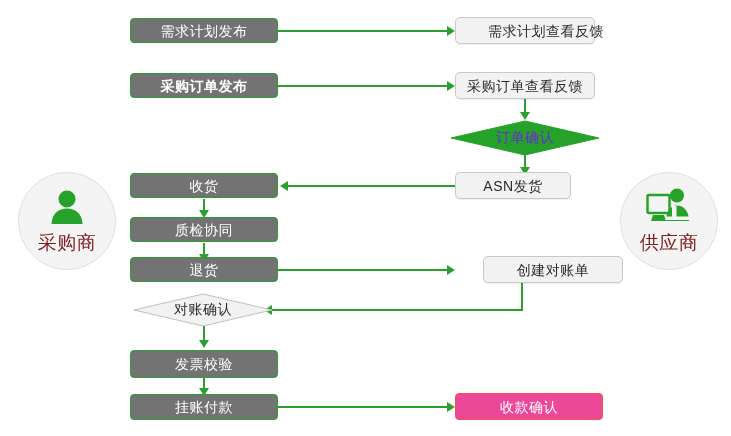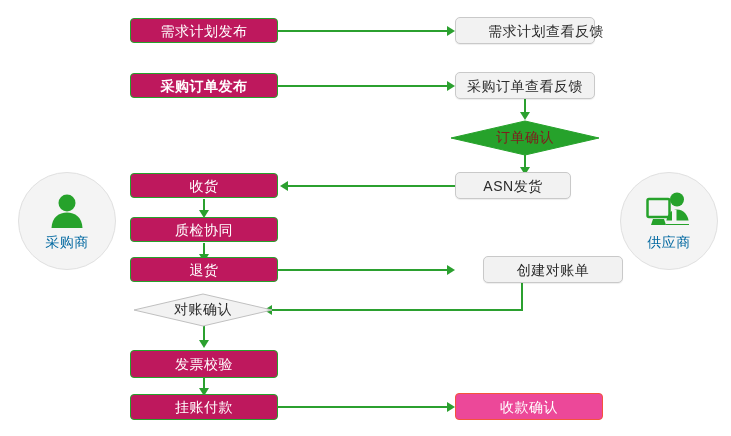--- a/index.html
+++ b/index.html
@@ -26,21 +26,21 @@
     display: flex;
     align-items: center;
     justify-content: center;
     font-size: 14px;
     line-height: 1;
     letter-spacing: 0.5px;
     white-space: nowrap;
     z-index: 3;
   }
   .node.green {
-    background: #be185d;
+    background: #737373;
     color: #ffffff;
     border-radius: 4px;
     border: 1px solid #26a22b;
   }
   .node.gray {
     background: #f2f2f2;
     color: #2b2b2b;
     border: 1px solid #c9c9c9;
     border-radius: 5px;
     box-shadow: 0 1px 1px rgba(0,0,0,0.07);
@@ -67,21 +67,21 @@
     width: 100%;
     height: 100%;
     display: flex;
     align-items: center;
     justify-content: center;
     font-size: 14px;
     letter-spacing: 0.5px;
     white-space: nowrap;
     pointer-events: none;
   }
-  .diamond.green-d .dlabel { color: #7f1d1d; }
+  .diamond.green-d .dlabel { color: #6d28d9; }
   .diamond.gray-d  .dlabel { color: #2b2b2b; }
 
   
   .conn {
     position: absolute;
     background: #2ba02f;
     z-index: 1;
   }
   .conn.h { height: 2px; }
   .conn.v { width: 2px; }
@@ -124,22 +124,22 @@
   }
   .role .glyph {
     width: 48px;
     height: 42px;
     display: flex;
     align-items: center;
     justify-content: center;
     margin-bottom: 2px;
   }
   .role .rlabel {
-    font-size: 14px;
-    color: #0369a1;
+    font-size: 19px;
+    color: #7f1d1d;
     letter-spacing: 0.5px;
   }
 </style>
 </head>
 <body>
 
 <div id="canvas">
 
   <div class="conn h" style="left:278px; top:30px; width:172px;"></div>
   <div class="arrow right" style="left:447px; top:26px;"></div>

